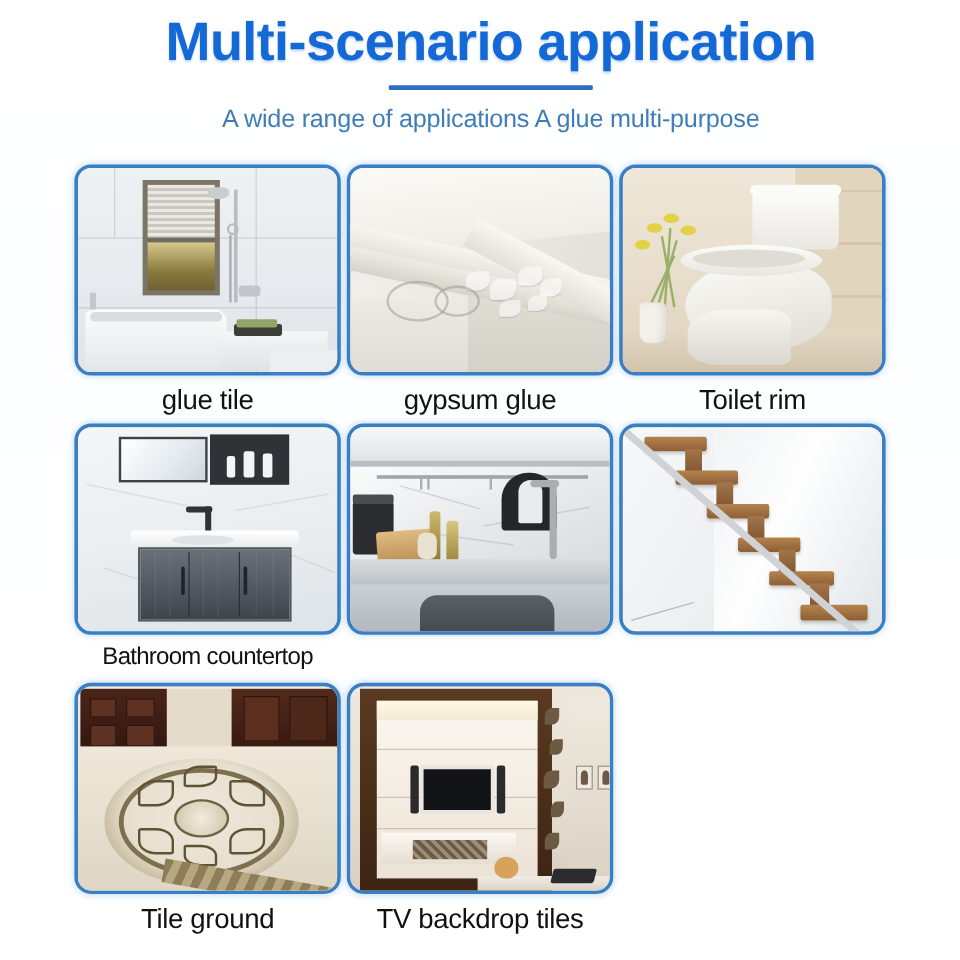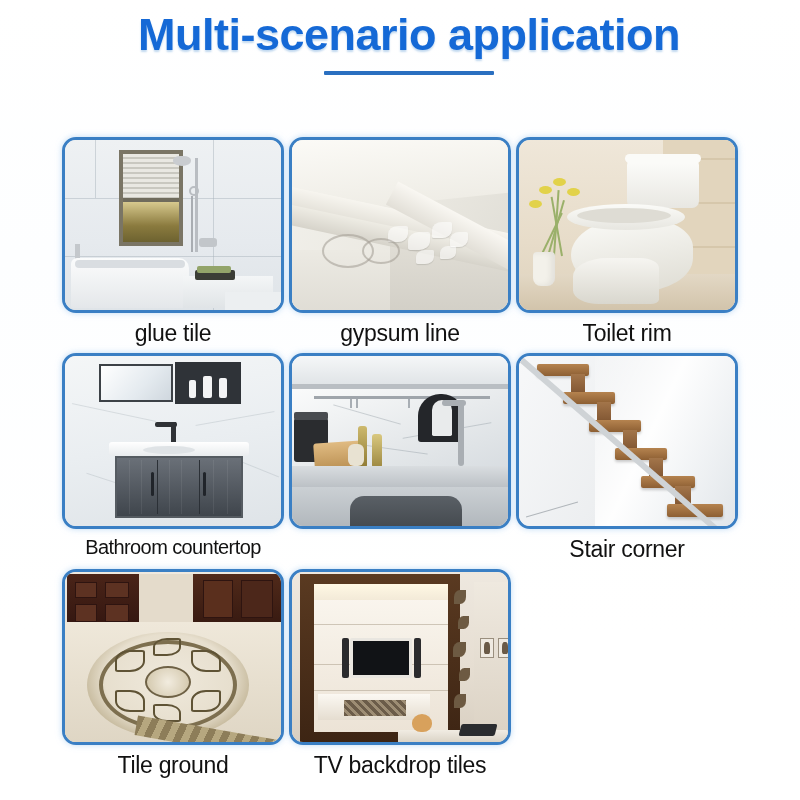--- a/index.html
+++ b/index.html
@@ -222,20 +222,21 @@
   .s9 .fruit { position:absolute; left:120px; top:142px; width:20px; height:18px; background:#d8a15c; border-radius:50% 50% 45% 45%; }
 </style>
 </head>
 <body>
 
 <div class="page">
 
   <div class="header">
     <div class="title">Multi-scenario application</div>
     <div class="title-rule"></div>
+    <div class="subtitle">A wide range of applications A glue multi-purpose</div>
   </div>
 
   <div class="grid">
 
 
     <div class="cell">
       <div class="card">
         <div class="scene s2">
           <div class="tileline" style="left:0;top:58px;width:222px;height:1px"></div>
           <div class="tileline" style="left:0;top:116px;width:222px;height:1px"></div>
@@ -273,21 +274,21 @@
           <div class="orn2" style="left:96px;top:86px;width:20px;height:16px"></div>
           <div class="orn2" style="left:116px;top:92px;width:22px;height:18px"></div>
           <div class="orn2" style="left:140px;top:82px;width:20px;height:16px"></div>
           <div class="orn2" style="left:158px;top:92px;width:18px;height:15px"></div>
           <div class="orn2" style="left:124px;top:110px;width:18px;height:14px"></div>
           <div class="orn2" style="left:148px;top:106px;width:16px;height:13px"></div>
           <div class="orn" style="left:30px;top:94px;width:52px;height:34px"></div>
           <div class="orn" style="left:70px;top:98px;width:38px;height:26px"></div>
         </div>
       </div>
-      <div class="caption">gypsum line</div>
+      <div class="caption">gypsum glue</div>
     </div>
 
     <div class="cell">
       <div class="card">
         <div class="scene s4">
           <div class="tilewall"></div>
             <div class="floor"></div>
           <div class="stem" style="left:28px;top:58px;height:58px;transform:rotate(16deg)"></div>
           <div class="stem" style="left:34px;top:50px;height:66px;transform:rotate(4deg)"></div>
           <div class="stem" style="left:42px;top:56px;height:60px;transform:rotate(-10deg)"></div>
@@ -382,21 +383,20 @@
           <div class="riser" style="left:104px;top:74px;width:14px;height:22px"></div>
           <div class="step" style="left:96px;top:92px;width:52px;height:12px"></div>
           <div class="riser" style="left:130px;top:102px;width:14px;height:22px"></div>
           <div class="step" style="left:122px;top:120px;width:54px;height:12px"></div>
           <div class="riser" style="left:156px;top:130px;width:16px;height:22px"></div>
           <div class="step" style="left:148px;top:148px;width:56px;height:13px"></div>
           <div class="stringer"></div>
           <div class="seamline"></div>
         </div>
       </div>
-      <div class="caption">Stair corner</div>
     </div>
 
     <div class="cell">
       <div class="card">
         <div class="scene s8">
           <div class="wall8"></div>
           <div class="door"></div>
           <div class="door-p" style="left:10px;top:10px;width:22px;height:16px"></div>
           <div class="door-p" style="left:40px;top:10px;width:24px;height:16px"></div>
           <div class="door-p" style="left:10px;top:32px;width:22px;height:18px"></div>

